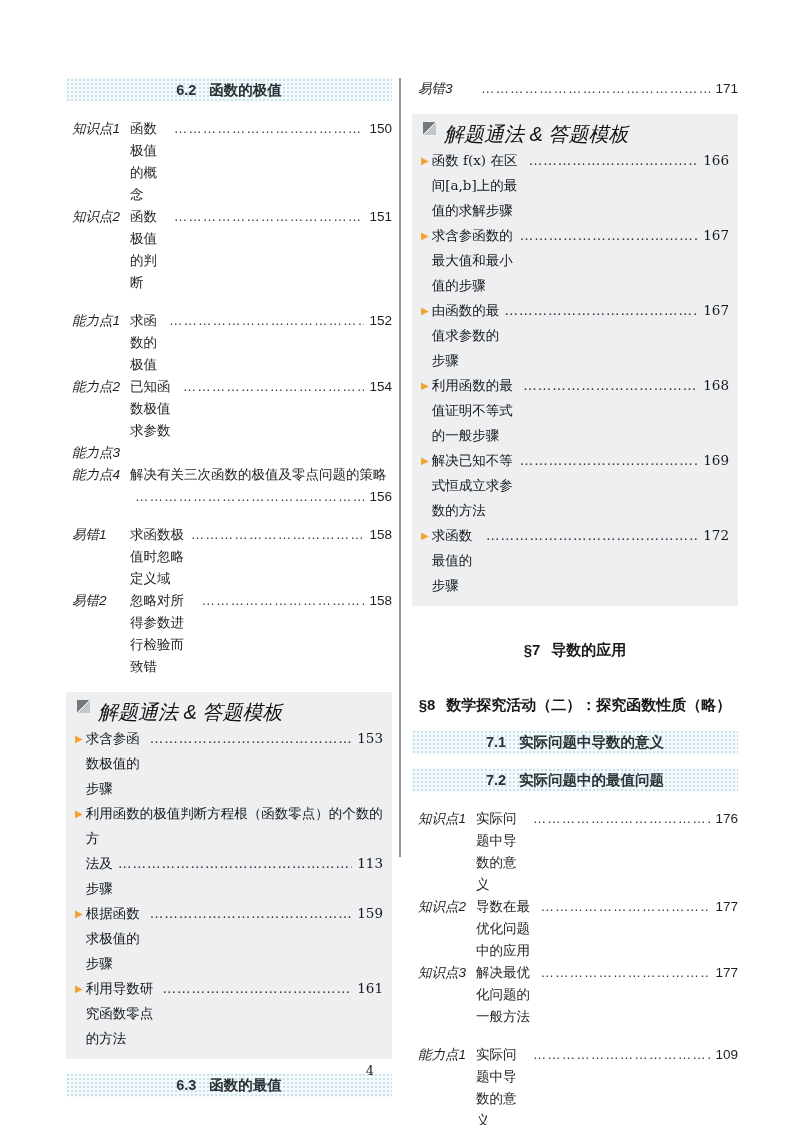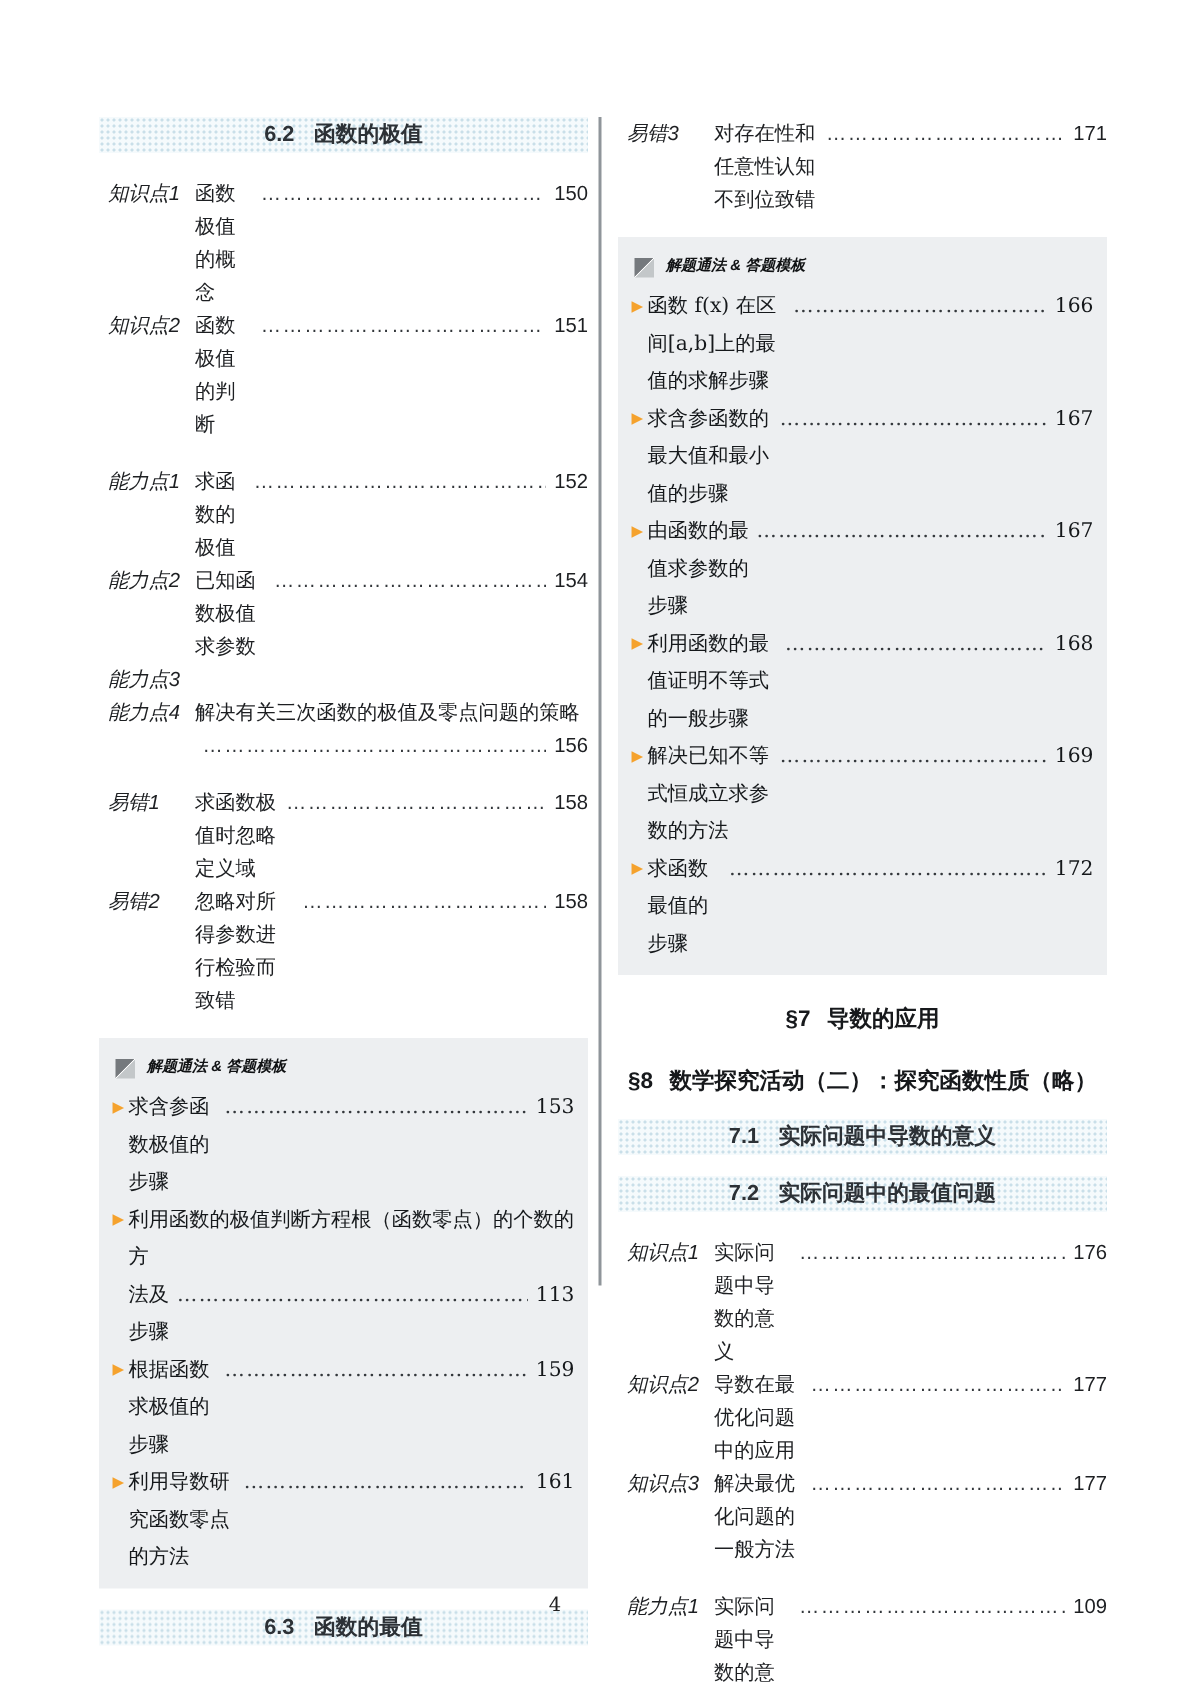--- a/index.html
+++ b/index.html
@@ -12,37 +12,37 @@
 
   
   .banner{height:24px;line-height:24px;text-align:center;margin-top:14px;
           background-color:#f5fafc;
           background-image:radial-gradient(circle,#c9dfe9 1px,rgba(0,0,0,0) 1.1px);
           background-size:4px 4px;
           font-weight:bold;font-size:14.5px;color:#2c3136;}
   .banner .bnum{margin-right:13px;}
 
   
-  .chapter{text-align:center;font-weight:bold;font-size:15px;color:#17191c;margin-top:19px;line-height:22px;}
+  .chapter{text-align:center;font-weight:bold;font-size:15px;color:#17191c;margin-top:33px;line-height:22px;}
   .chapter .cprefix{margin-right:11px;}
 
   
   .group{margin-top:16px;}
   .toc-row{display:flex;align-items:flex-start;font-size:13.5px;line-height:22px;padding-left:6px;}
   .row-label{width:58px;flex-shrink:0;font-style:italic;}
   .row-body{flex:1 1 auto;min-width:0;}
   .flexline{display:flex;align-items:baseline;}
   .leader{flex:1 1 auto;overflow:hidden;white-space:nowrap;margin:0 5px;color:#33373b;letter-spacing:1px;}
   .leader::after{content:"……………………………………………………………………………………";}
   .pgnum{flex-shrink:0;}
 
   
   .mbox{background:#edeff1;margin-top:14px;padding:6px 9px 8px 9px;}
-  .mbox-header{display:flex;align-items:center;font-weight:bold;font-style:italic;
-               font-size:10px;color:#101214;line-height:24px;margin:2px 0 2px 2px;}
+  .mbox-header{display:flex;font-weight:normal;font-style:italic;
+               font-size:20px;color:#101214;line-height:24px;margin:2px 0 2px 2px;}
   .mbox-icon{width:13px;height:13px;margin-right:8px;flex-shrink:0;
              background:linear-gradient(to bottom right,#75797d 47%,#ffffff 50%,#c3c7c9 53%);}
   .mitem{display:flex;align-items:flex-start;font-family:"DejaVu Serif",serif;
          font-size:13.5px;line-height:25px;color:#15181b;}
   .mitem .tri{color:#f5a22d;font-size:10px;line-height:25px;margin-right:3px;flex-shrink:0;}
   .mbody{flex:1 1 auto;min-width:0;}
 
   
   .footer{position:absolute;left:0;top:1063px;width:100%;text-align:center;
           font-family:"DejaVu Serif",serif;font-size:13px;color:#222;}
@@ -181,21 +181,20 @@
       </div>
       <div class="banner"><span class="bnum">6.3</span><span class="btitle">函数的最值</span></div>
     </div>
   <div class="divider"></div>
   <div class="col col-right" id="col-right">
       <div class="group" style="margin-top: 0px;">
         <div class="toc-row">
           <span class="row-label">易错3</span>
           <div class="row-body">
             <div class="flexline">
-              <span class="row-title">对存在性和任意性认知不到位致错</span>
               <span class="leader"></span>
               <span class="pgnum">171</span>
             </div>
           </div>
         </div>
       </div>
       <div class="mbox">
         <div class="mbox-header">
           <span class="mbox-icon"></span>
           <span class="mbox-title">解题通法 &amp; 答题模板</span>

